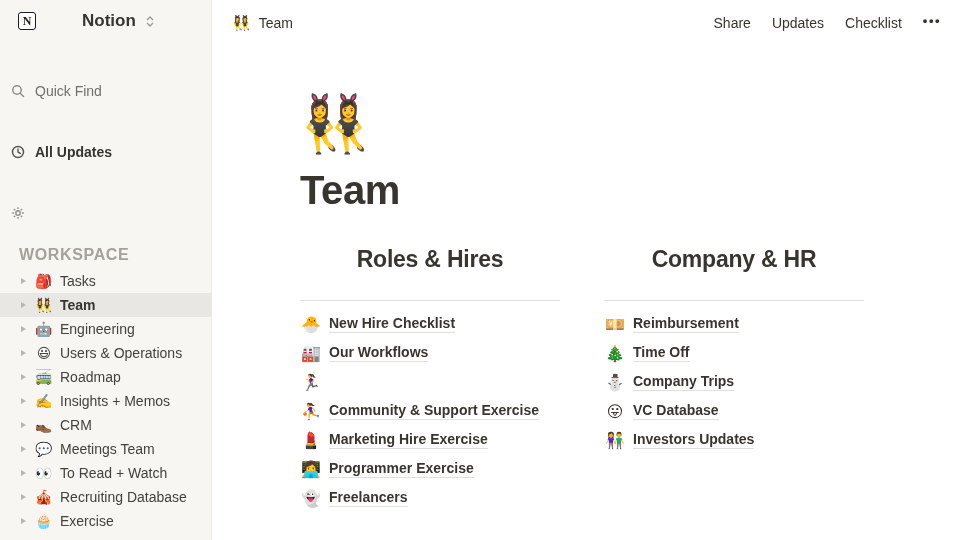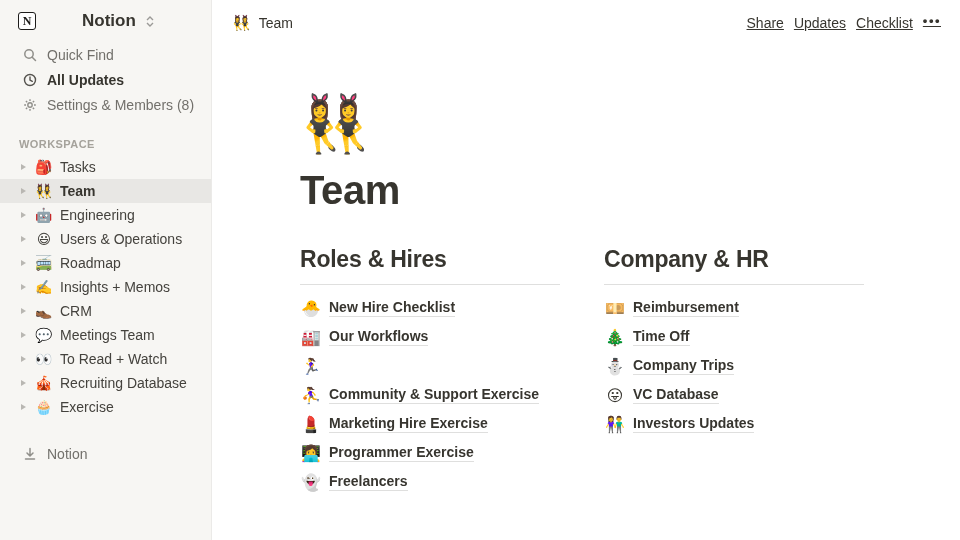--- a/index.html
+++ b/index.html
@@ -34,30 +34,31 @@
     display:flex; align-items:center; justify-content:center;
     font-family:"Liberation Serif","DejaVu Serif",serif;
     font-weight:bold; font-size:12px; color:#1d1c1a; line-height:1;
   }
   .switcher-name { font-weight:600; font-size:17px; color:#37352f;margin-left:38px; }
   .updown { display:flex; flex-direction:column; gap:1px; margin-left:2px; }
 
   .side-menu { padding-top:2px; }
   .side-row {
     display:flex; align-items:center; gap:9px;
-    height:25px; padding:0 14px 0 22px;
+    height:25px; padding:0 14px 0 10px;
     color:#72706b; font-weight:500;
     cursor:pointer;
+    margin-top:36px;
   }
   .side-row .mini-icon { width:16px; display:flex; justify-content:center; color:#908f8a; }
   .side-row.strong { color:#37352f; font-weight:600; }
 
   .section-label {
     margin:21px 0 5px; padding:0 14px 0 19px;
-    font-size:11px; font-weight:600; letter-spacing:0.04em;
+    font-size:16px; font-weight:600; letter-spacing:0.04em;
     color:#a5a29b;
   }
   .tree-row {
     display:flex; align-items:center;
     height:24px; padding:0 14px 0 16px;
     color:#44423d; font-weight:500;
     cursor:pointer; white-space:nowrap;
   }
   .tree-row.active { background:#e8e7e4; color:#37352f; font-weight:700; }
   .tri {
@@ -78,21 +79,21 @@
   
   .main { flex:1; display:flex; flex-direction:column; background:#fff; }
   .topbar {
     height:45px; min-height:45px;
     display:flex; align-items:center; justify-content:space-between;
     padding:0 19px 0 20px;
   }
   .crumb { display:flex; align-items:center; gap:8px; cursor:pointer; }
   .crumb-emoji { font-size:15px; }
   .crumb-label { font-size:14px; color:#37352f; }
-  .top-actions { display:flex; align-items:center; gap:10px;text-decoration:underline; }
+  .top-actions { display:flex; align-items:center; gap:21px; }
   .top-btn { font-size:14px; color:#37352f; cursor:pointer; }
   .more-btn { font-size:13px; letter-spacing:1.5px; font-weight:700; cursor:pointer; padding-bottom:4px; }
 
   .content { padding-left:88px; padding-right:20px; }
   .page-emoji {
     margin-top:48px;
     font-size:56px; line-height:1.12;
     width:68px; cursor:pointer;
   }
   .page-title {
@@ -101,23 +102,24 @@
     color:#37352f;
   }
   .cols {
     margin-top:33px;
     display:grid; grid-template-columns:1fr 1fr; gap:0 44px;
     width:564px;
   }
   .col-heading {
     font-size:23px; font-weight:700; letter-spacing:-0.01em;
     color:#37352f;
-    padding-bottom:11px;
+    padding-bottom:27px;
     border-bottom:1px solid rgba(55,53,47,0.16);
     margin-bottom:9px;
+    text-align:center;
   }
   .page-link {
     display:flex; align-items:center;
     height:29px; cursor:pointer;
   }
   .link-emoji { width:22px; min-width:22px; font-size:16px; margin-right:7px; text-align:center; }
   .link-label {
     font-size:14px; font-weight:600; color:#37352f;
     border-bottom:1px solid rgba(55,53,47,0.16);
     line-height:1.25; white-space:nowrap;
@@ -164,21 +166,20 @@
     </div>
     <div class="side-row">
       <span class="mini-icon">
         <svg width="14" height="14" viewBox="0 0 14 14">
           <g stroke="#908f8a" stroke-width="1.4" fill="none">
             <circle cx="7" cy="7" r="2.2"></circle>
             <path d="M7 1.2 V3 M7 11 V12.8 M1.2 7 H3 M11 7 H12.8 M2.9 2.9 L4.2 4.2 M9.8 9.8 L11.1 11.1 M11.1 2.9 L9.8 4.2 M4.2 9.8 L2.9 11.1"></path>
           </g>
         </svg>
       </span>
-      <span>Settings &amp; Members (8)</span>
     </div>
   </div>
 
   <div class="section-label">WORKSPACE</div>
 
   <div>
     <div class="tree-row">
       <span class="tri"></span>
       <span class="tree-emoji">🎒</span>
       <span>Tasks</span>

